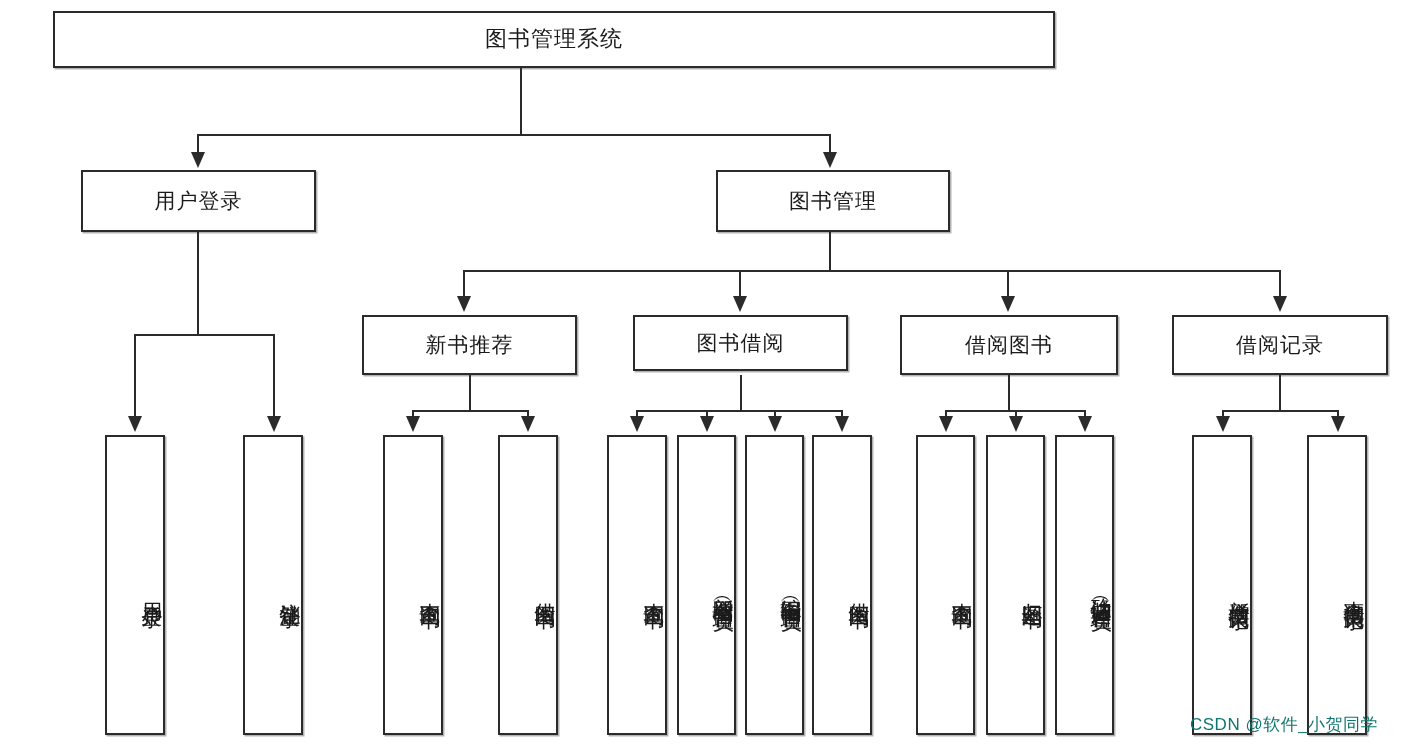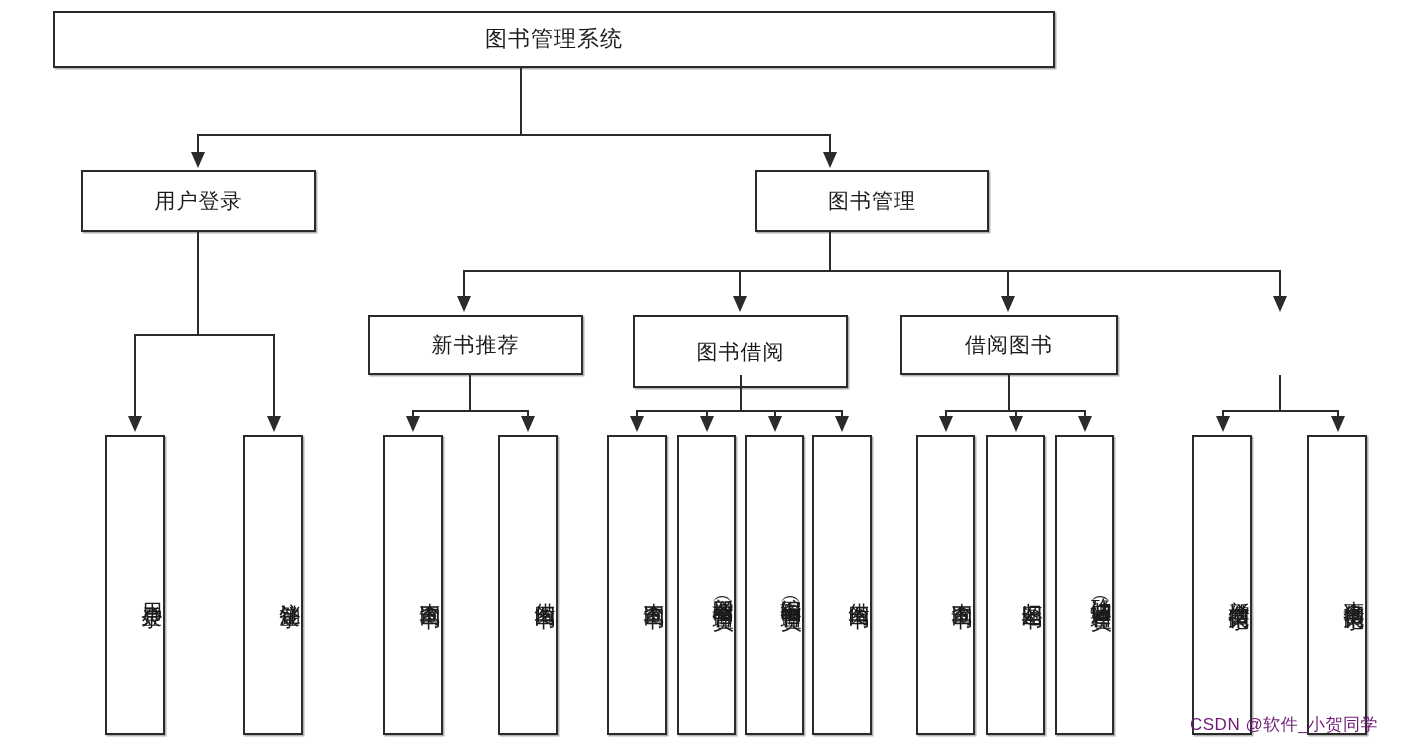--- a/index.html
+++ b/index.html
@@ -64,21 +64,21 @@
     border-left: 7px solid transparent;
     border-right: 7px solid transparent;
     border-top: 16px solid #2b2b2b;
   }
   
   #watermark {
     position: absolute;
     left: 1190px;
     top: 713px;
     font-size: 17px;
-    color: #701a75;
+    color: #0f766e;
     white-space: nowrap;
     letter-spacing: 0.5px;
     pointer-events: none;
   }
 </style>
 </head>
 <body>
 
 <div id="canvas">
 
@@ -89,46 +89,47 @@
   <div class="ln h" style="left:197px; top:134px; width:633px;"></div>
 
   <div class="ln v" style="left:197px; top:134px; height:22px;"></div>
   <div class="arrow" style="left:191px; top:152px;"></div>
 
   <div class="ln v" style="left:829px; top:134px; height:22px;"></div>
   <div class="arrow" style="left:823px; top:152px;"></div>
 
   <div class="node horiz" style="left:81px; top:170px; width:235px; height:62px;">用户登录</div>
 
-  <div class="node horiz" style="left:755px; top:170px; width:234px; height:62px;">图书管理</div>
+  <div class="node horiz" style="left:716px; top:170px; width:234px; height:62px;">图书管理</div>
 
   <div class="ln v" style="left:197px; top:232px; height:103px;"></div>
   <div class="ln h" style="left:134px; top:334px; width:141px;"></div>
   <div class="ln v" style="left:134px; top:334px; height:84px;"></div>
   <div class="arrow" style="left:128px; top:416px;"></div>
   <div class="ln v" style="left:273px; top:334px; height:84px;"></div>
   <div class="arrow" style="left:267px; top:416px;"></div>
 
   <div class="ln v" style="left:829px; top:232px; height:39px;"></div>
   <div class="ln h" style="left:463px; top:270px; width:816px;"></div>
   <div class="ln v" style="left:463px; top:270px; height:28px;"></div>
   <div class="arrow" style="left:457px; top:296px;"></div>
   <div class="ln v" style="left:739px; top:270px; height:28px;"></div>
   <div class="arrow" style="left:733px; top:296px;"></div>
   <div class="ln v" style="left:1007px; top:270px; height:28px;"></div>
   <div class="arrow" style="left:1001px; top:296px;"></div>
   <div class="ln v" style="left:1279px; top:270px; height:28px;"></div>
   <div class="arrow" style="left:1273px; top:296px;"></div>
 
-  <div class="node horiz" style="left:362px; top:315px; width:215px; height:60px;margin-left:6px;">新书推荐</div>
+  <div class="node horiz" style="left:362px; top:315px; width:215px; height:60px;">新书推荐</div>
 
-  <div class="node horiz" style="left:633px; top:315px; width:215px; height:73px;">图书借阅</div>
+  <div class="node horiz" style="left:633px; top:315px; width:215px; height:56px;">图书借阅</div>
 
   <div class="node horiz" style="left:900px; top:315px; width:218px; height:60px;">借阅图书</div>
 
+  <div class="node horiz" style="left:1172px; top:315px; width:216px; height:60px;">借阅记录</div>
 
   <div class="ln v" style="left:469px; top:375px; height:36px;"></div>
   <div class="ln h" style="left:412px; top:410px; width:117px;"></div>
   <div class="ln v" style="left:412px; top:410px; height:9px;"></div>
   <div class="arrow" style="left:406px; top:416px;"></div>
   <div class="ln v" style="left:527px; top:410px; height:9px;"></div>
   <div class="arrow" style="left:521px; top:416px;"></div>
 
   <div class="ln v" style="left:740px; top:375px; height:36px;"></div>
   <div class="ln h" style="left:636px; top:410px; width:206px;"></div>

